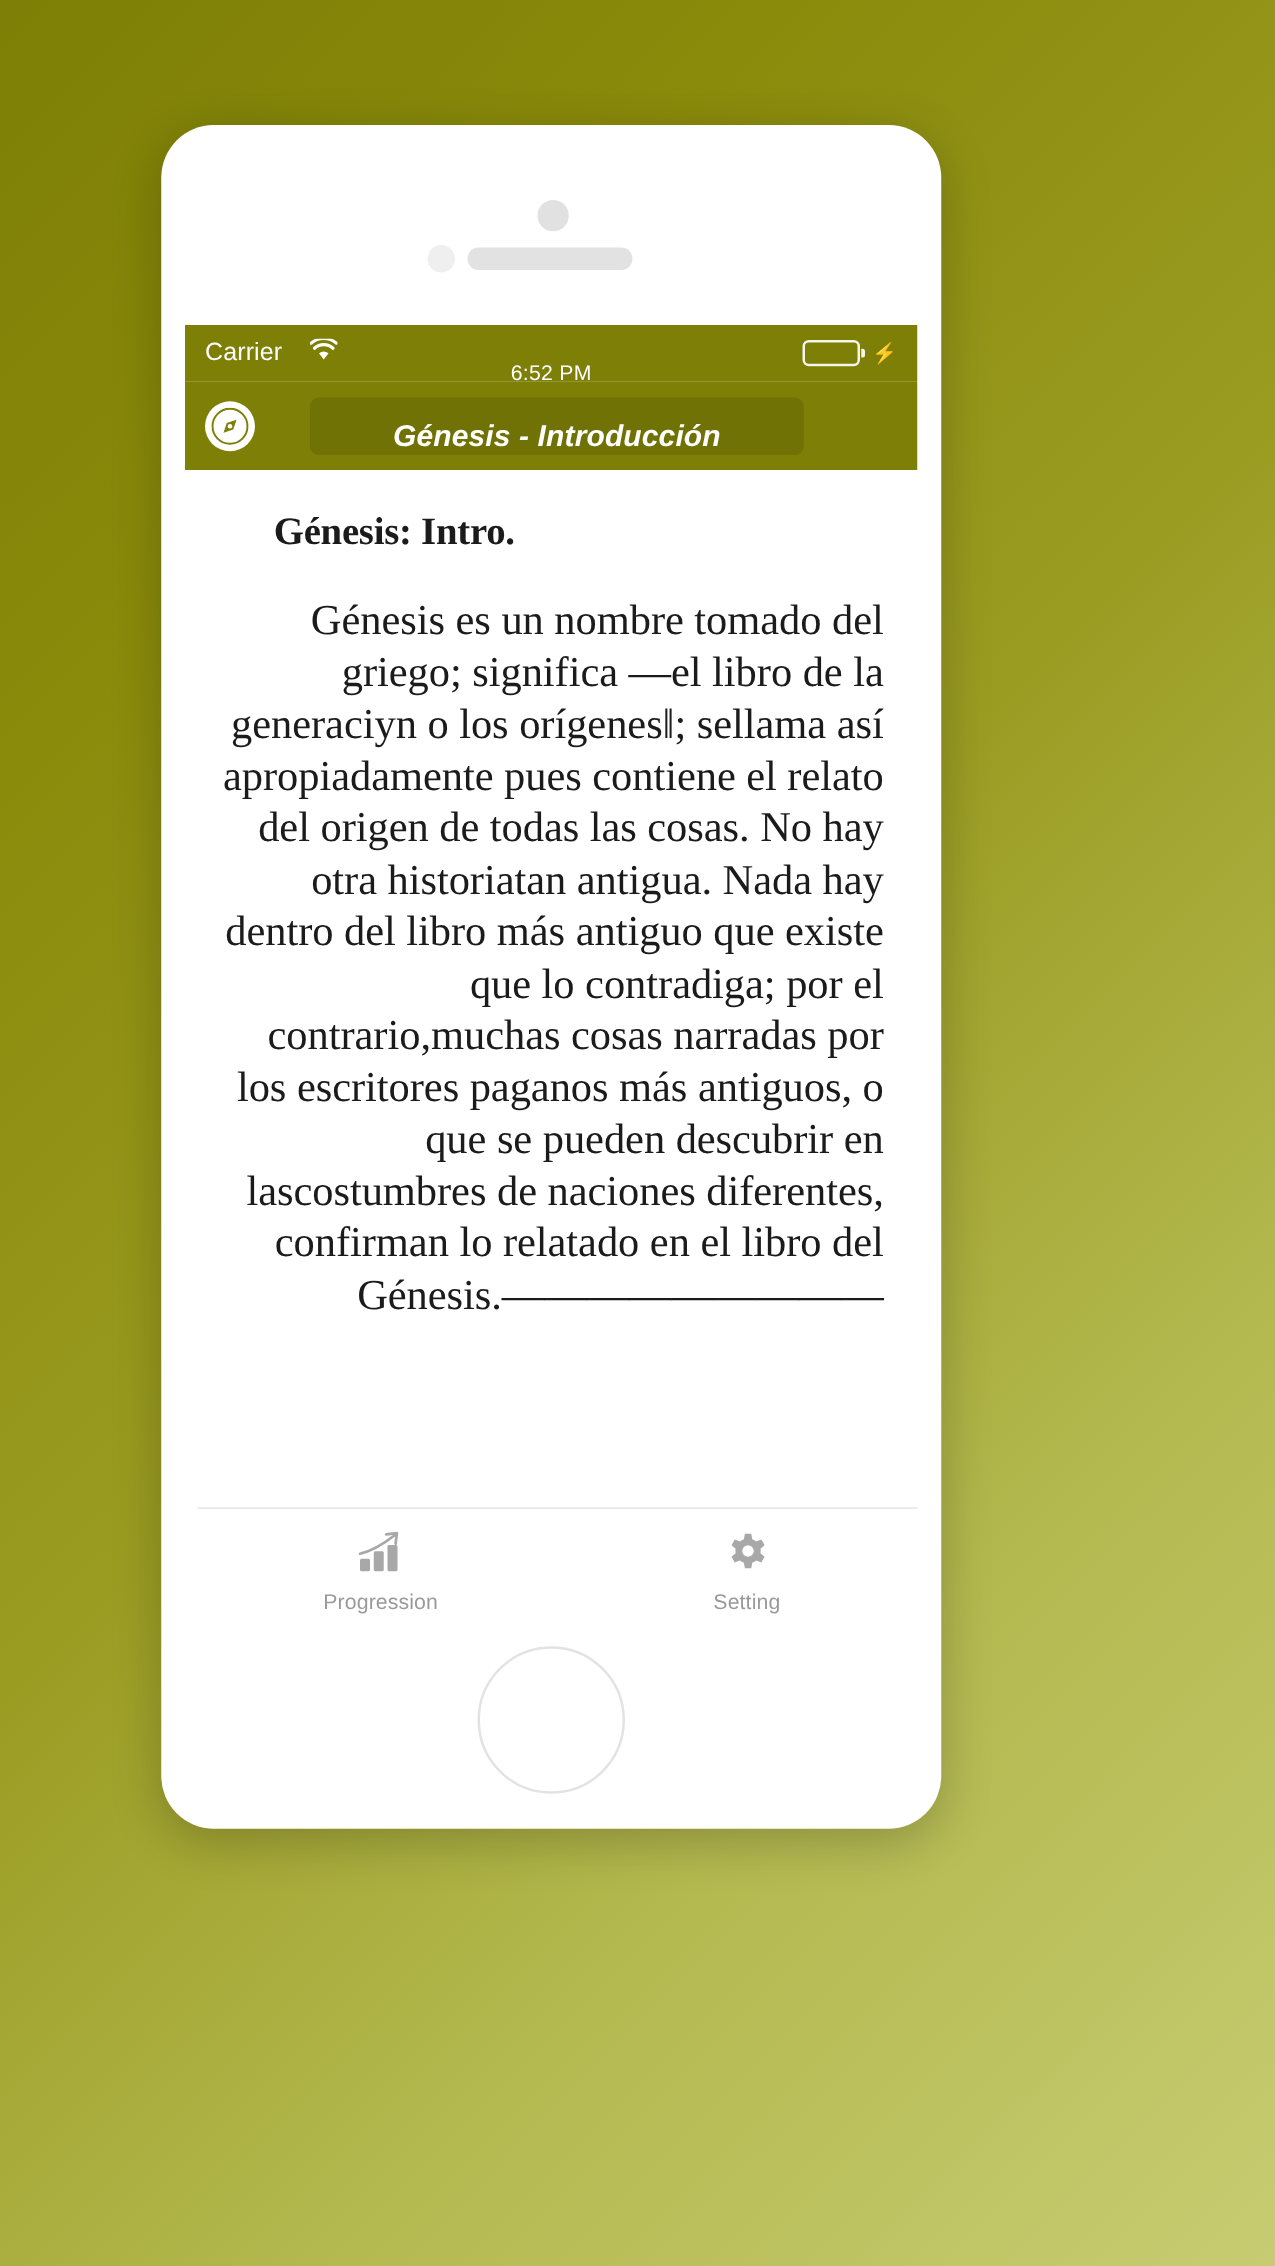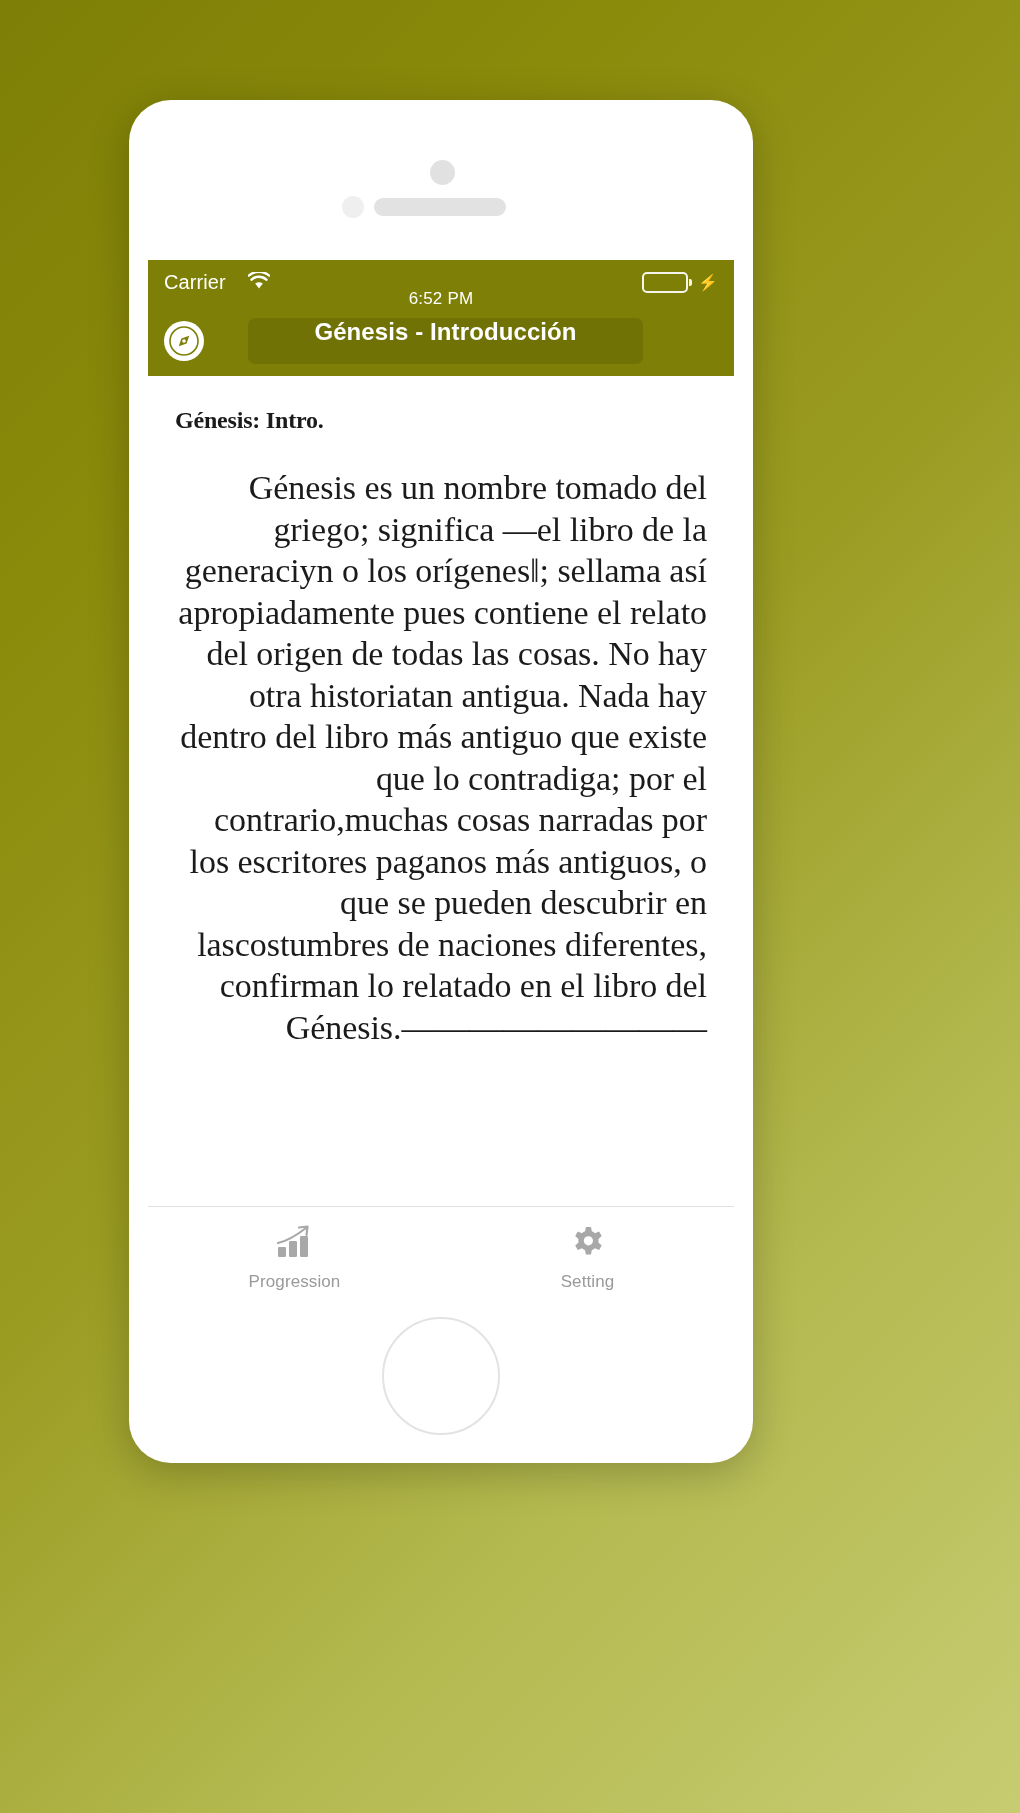--- a/index.html
+++ b/index.html
@@ -144,58 +144,60 @@
     cursor: pointer;
   }
   #nav-title-pill {
     flex: 1;
     margin-left: 30px;
     margin-right: 75px;
     height: 46px;
     background: rgba(0,0,0,0.10);
     border-radius: 7px;
     display: flex;
-    align-items: flex-start;
+    align-items: flex-end;
     justify-content: center;
+    font-style: italic;
   }
   #nav-title {
     color: #ffffff;
     font-size: 24px;
     font-weight: bold;
     letter-spacing: 0.1px;
     white-space: nowrap;
   }
 
   
   #content-area {
     height: 830px;
     padding: 31px 27px 0 27px;
     overflow: hidden;
   }
   #commentary-heading {
     font-family: "Liberation Serif", serif;
-    font-size: 24px;
+    font-size: 31px;
     font-weight: bold;
     color: #1b1b1b;
     letter-spacing: -0.2px;
     margin-bottom: 33px;
+    margin-left: 44px;
   }
   #commentary-body {
     font-family: "Liberation Serif", serif;
     font-size: 34px;
     line-height: 41.5px;
     color: #1b1b1b;
     text-align: right;
     letter-spacing: -0.05px;
   }
 
   
   #tab-bar {
     position: absolute;
-    left: 0;
+    left: 10px;
     bottom: 0;
     width: 100%;
     height: 118px;
     background: #ffffff;
     border-top: 1px solid #e0e0e0;
     display: flex;
     align-items: flex-start;
     padding-top: 14px;
   }
   .tab-item {

